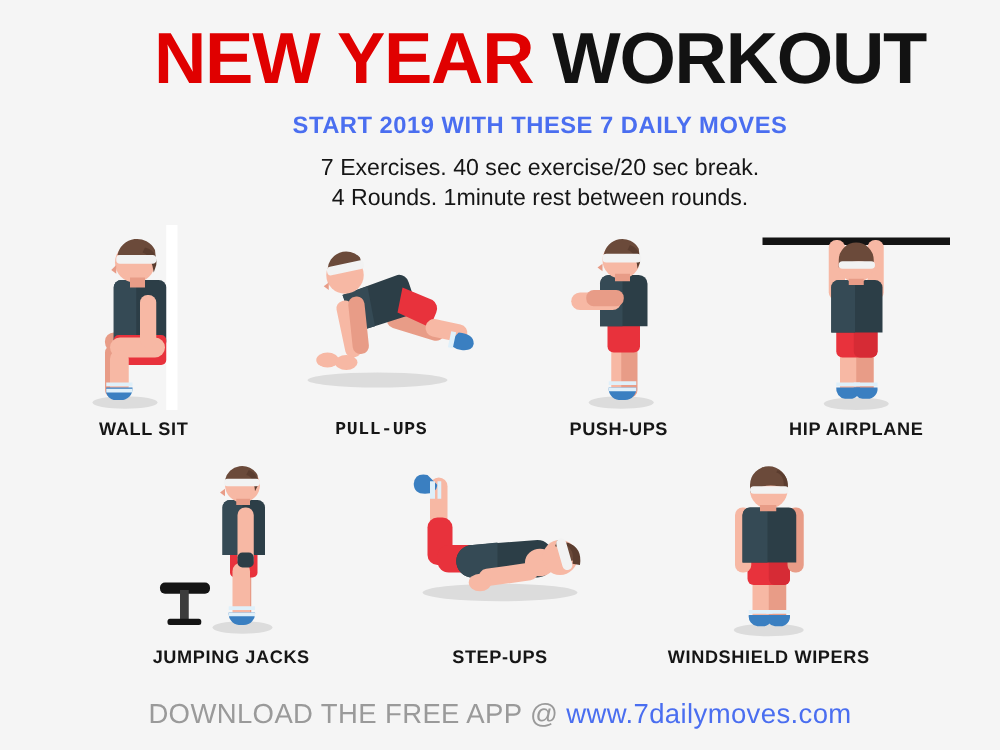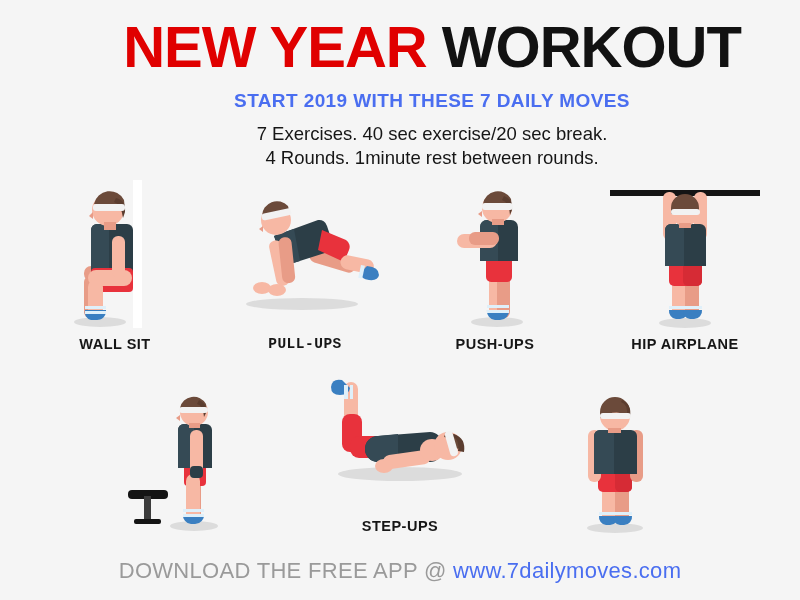--- a/index.html
+++ b/index.html
@@ -302,20 +302,21 @@
           <path d="M70 22 a14 14 0 0 1 26 -4 l1 8 q-8 -6 -19 -3 z" fill="#6b4a3a"></path>
           <path d="M89 14 q8 3 7 13 l-2 4 q-1 -12 -7 -13 z" fill="#5b3d2f"></path>
 
           <rect x="69" y="21" width="29" height="6" rx="3" fill="#f2f2f2"></rect>
 
           <path d="M70 29 l-4 3 l4 3 z" fill="#e89c87"></path>
 
           <rect x="79" y="37" width="11" height="5" fill="#e89c87"></rect>
         </svg>
       </div>
+      <div class="label">JUMPING JACKS</div>
     </div>
 
     <div class="cell c-stepups">
       <div class="art">
         <svg width="160" height="148" viewBox="0 0 160 148">
           <ellipse cx="80" cy="112" rx="62" ry="7" fill="#dcdcdc"></ellipse>
 
           <rect x="24" y="20" width="14" height="40" rx="7" fill="#f7b8a4"></rect>
 
           <path d="M22 18 q-10 -2 -11 7 q0 8 9 8 q9 0 10 -7 z" fill="#3a7fc1"></path>
@@ -369,20 +370,21 @@
           <circle cx="65" cy="30" r="15" fill="#f7b8a4"></circle>
 
           <path d="M50 26 a15 15 0 0 1 30 0 l0 4 q-15 -8 -30 2 z" fill="#6b4a3a"></path>
           <path d="M72 14 q10 4 8 17 l-3 -1 q1 -12 -6 -14 z" fill="#5b3d2f"></path>
 
           <rect x="50" y="27" width="31" height="6" rx="3" fill="#f2f2f2"></rect>
 
           <rect x="58" y="42" width="13" height="5" fill="#e89c87"></rect>
         </svg>
       </div>
+      <div class="label">WINDSHIELD WIPERS</div>
     </div>
   </div>
 
   <div class="footer">
     <span class="grey">DOWNLOAD THE FREE APP @</span>
     <span class="link">www.7dailymoves.com</span>
   </div>
 
 </div>
 

